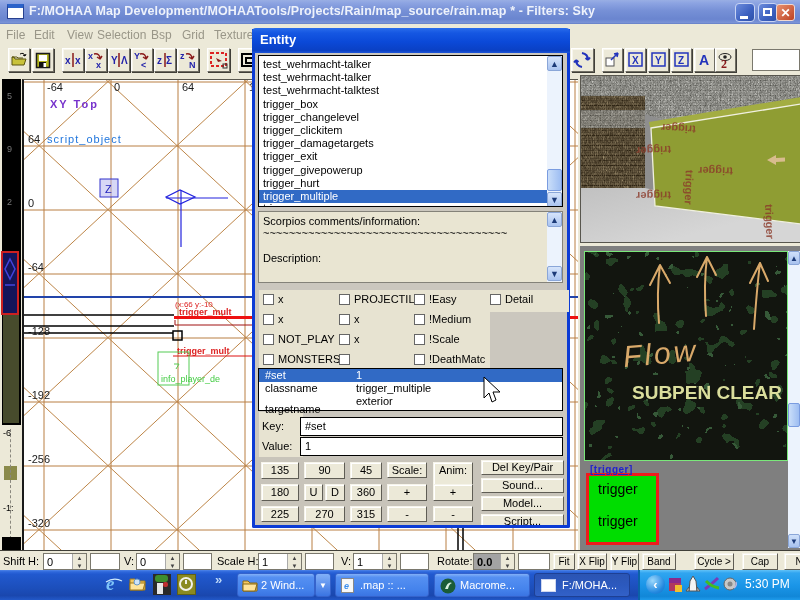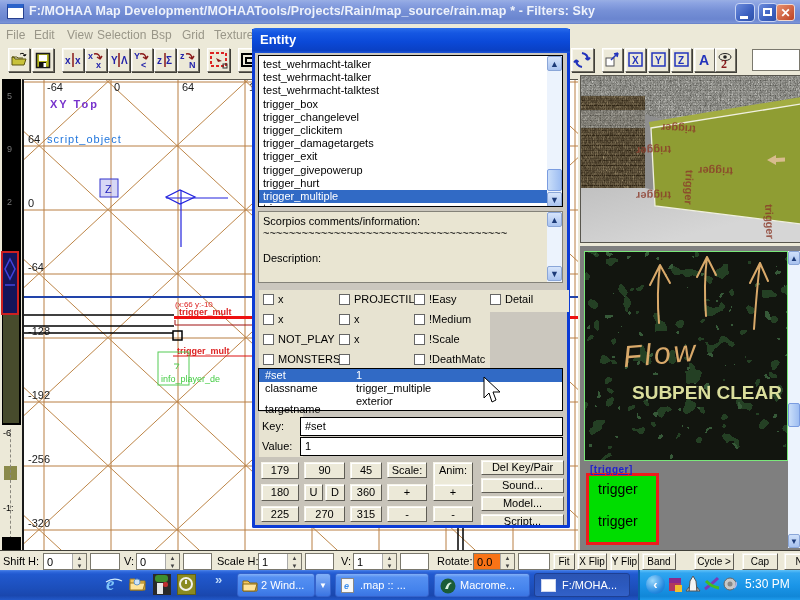--- a/index.html
+++ b/index.html
@@ -413,21 +413,21 @@
   <div class="abs lbl" style="left:7px;top:391px;">Key:</div>
   <div class="abs white-box" style="left:45px;top:388px;width:263px;height:19px;">
         <span style="position:absolute;left:4px;top:2px;font-size:11px;">#set</span>
       </div>
   <div class="abs lbl" style="left:7px;top:411px;">Value:</div>
   <div class="abs white-box" style="left:45px;top:408px;width:263px;height:19px;">
         <span style="position:absolute;left:4px;top:2px;font-size:11px;">1</span>
       </div>
 
   <div class="abs" id="numpad" style="left:0;top:428px;width:312px;height:68px;background:#c8c4ba;overflow:hidden;">
-        <div class="abs btn3d" style="left:6px;top:5px;width:38px;height:17px;font-size:11px;text-align:center;line-height:15px;color:#000;">179</div>
+        <div class="abs btn3d" style="left:6px;top:5px;width:38px;height:17px;font-size:11px;text-align:center;line-height:15px;color:#000;">135</div>
         <div class="abs btn3d" style="left:49px;top:5px;width:41px;height:17px;font-size:11px;text-align:center;line-height:15px;color:#000;">90</div>
         <div class="abs btn3d" style="left:95px;top:5px;width:32px;height:17px;font-size:11px;text-align:center;line-height:15px;color:#000;">45</div>
         <div class="abs btn3d" style="left:6px;top:27px;width:38px;height:17px;font-size:11px;text-align:center;line-height:15px;color:#000;">180</div>
         <div class="abs btn3d" style="left:49px;top:27px;width:19px;height:17px;font-size:11px;text-align:center;line-height:15px;color:#000;">U</div>
         <div class="abs btn3d" style="left:70px;top:27px;width:20px;height:17px;font-size:11px;text-align:center;line-height:15px;color:#000;">D</div>
         <div class="abs btn3d" style="left:95px;top:27px;width:32px;height:17px;font-size:11px;text-align:center;line-height:15px;color:#000;">360</div>
         <div class="abs btn3d" style="left:6px;top:49px;width:38px;height:16px;font-size:11px;text-align:center;line-height:14px;color:#000;">225</div>
         <div class="abs btn3d" style="left:49px;top:49px;width:41px;height:16px;font-size:11px;text-align:center;line-height:14px;color:#000;">270</div>
         <div class="abs btn3d" style="left:95px;top:49px;width:32px;height:16px;font-size:11px;text-align:center;line-height:14px;color:#000;">315</div>
         <div class="abs btn3d" style="left:132px;top:5px;width:40px;height:16px;font-size:11px;text-align:center;line-height:14px;color:#000;">Scale:</div>
@@ -466,21 +466,21 @@
         <div style="position:absolute;right:0;top:0;width:14px;height:15px;background:#ece9d8;border-left:1px solid #aaa;font-size:6px;text-align:center;line-height:8px;color:#444;">▲<br>▼</div>
       </div>
       <div class="abs" style="left:305px;top:2px;width:29px;height:17px;background:#fff;border:1px solid #7a786d;"></div>
       <span class="abs" style="left:341px;top:4px;font-size:11px;color:#000;">V:</span>
       <div class="abs" style="left:353px;top:2px;width:44px;height:17px;background:#fff;border:1px solid #7a786d;">
         <span style="position:absolute;left:3px;top:2px;font-size:11px;">1</span>
         <div style="position:absolute;right:0;top:0;width:14px;height:15px;background:#ece9d8;border-left:1px solid #aaa;font-size:6px;text-align:center;line-height:8px;color:#444;">▲<br>▼</div>
       </div>
       <div class="abs" style="left:400px;top:2px;width:29px;height:17px;background:#fff;border:1px solid #7a786d;"></div>
       <span class="abs" style="left:437px;top:4px;font-size:11px;color:#000;">Rotate:</span>
-      <div class="abs" style="left:473px;top:2px;width:42px;height:17px;background:#f97316;border:1px solid #7a786d;">
+      <div class="abs" style="left:473px;top:2px;width:42px;height:17px;background:#a3a3a3;border:1px solid #7a786d;font-weight:bold;">
         <span style="position:absolute;left:3px;top:2px;font-size:11px;">0.0</span>
         <div style="position:absolute;right:0;top:0;width:14px;height:15px;background:#ece9d8;border-left:1px solid #aaa;font-size:6px;text-align:center;line-height:8px;color:#444;">▲<br>▼</div>
       </div>
       <div class="abs" style="left:518px;top:2px;width:32px;height:17px;background:#fff;border:1px solid #7a786d;"></div>
       <div class="abs" style="left:553px;top:2px;width:22px;height:17px;font-size:10px;text-align:center;line-height:15px;background:#ece9d8;border:1px solid;border-color:#f6f4ea #5f5d55 #5f5d55 #f6f4ea;box-shadow:inset 1px 1px 0 #fff;">Fit</div>
       <div class="abs" style="left:577px;top:2px;width:30px;height:17px;font-size:10px;text-align:center;line-height:15px;background:#ece9d8;border:1px solid;border-color:#f6f4ea #5f5d55 #5f5d55 #f6f4ea;box-shadow:inset 1px 1px 0 #fff;">X Flip</div>
       <div class="abs" style="left:610px;top:2px;width:29px;height:27px;font-size:10px;text-align:center;line-height:15px;background:#ece9d8;border:1px solid;border-color:#f6f4ea #5f5d55 #5f5d55 #f6f4ea;box-shadow:inset 1px 1px 0 #fff;">Y Flip</div>
       <div class="abs" style="left:642px;top:2px;width:34px;height:17px;font-size:10px;text-align:center;line-height:15px;background:#ece9d8;border:1px solid;border-color:#f6f4ea #5f5d55 #5f5d55 #f6f4ea;box-shadow:inset 1px 1px 0 #fff;">Band</div>
       <div class="abs" style="left:694px;top:2px;width:40px;height:17px;font-size:10px;text-align:center;line-height:15px;background:#ece9d8;border:1px solid;border-color:#f6f4ea #5f5d55 #5f5d55 #f6f4ea;box-shadow:inset 1px 1px 0 #fff;">Cycle &gt;</div>
       <div class="abs" style="left:742px;top:2px;width:36px;height:17px;font-size:10px;text-align:center;line-height:15px;background:#ece9d8;border:1px solid;border-color:#f6f4ea #5f5d55 #5f5d55 #f6f4ea;box-shadow:inset 1px 1px 0 #fff;">Cap</div>

